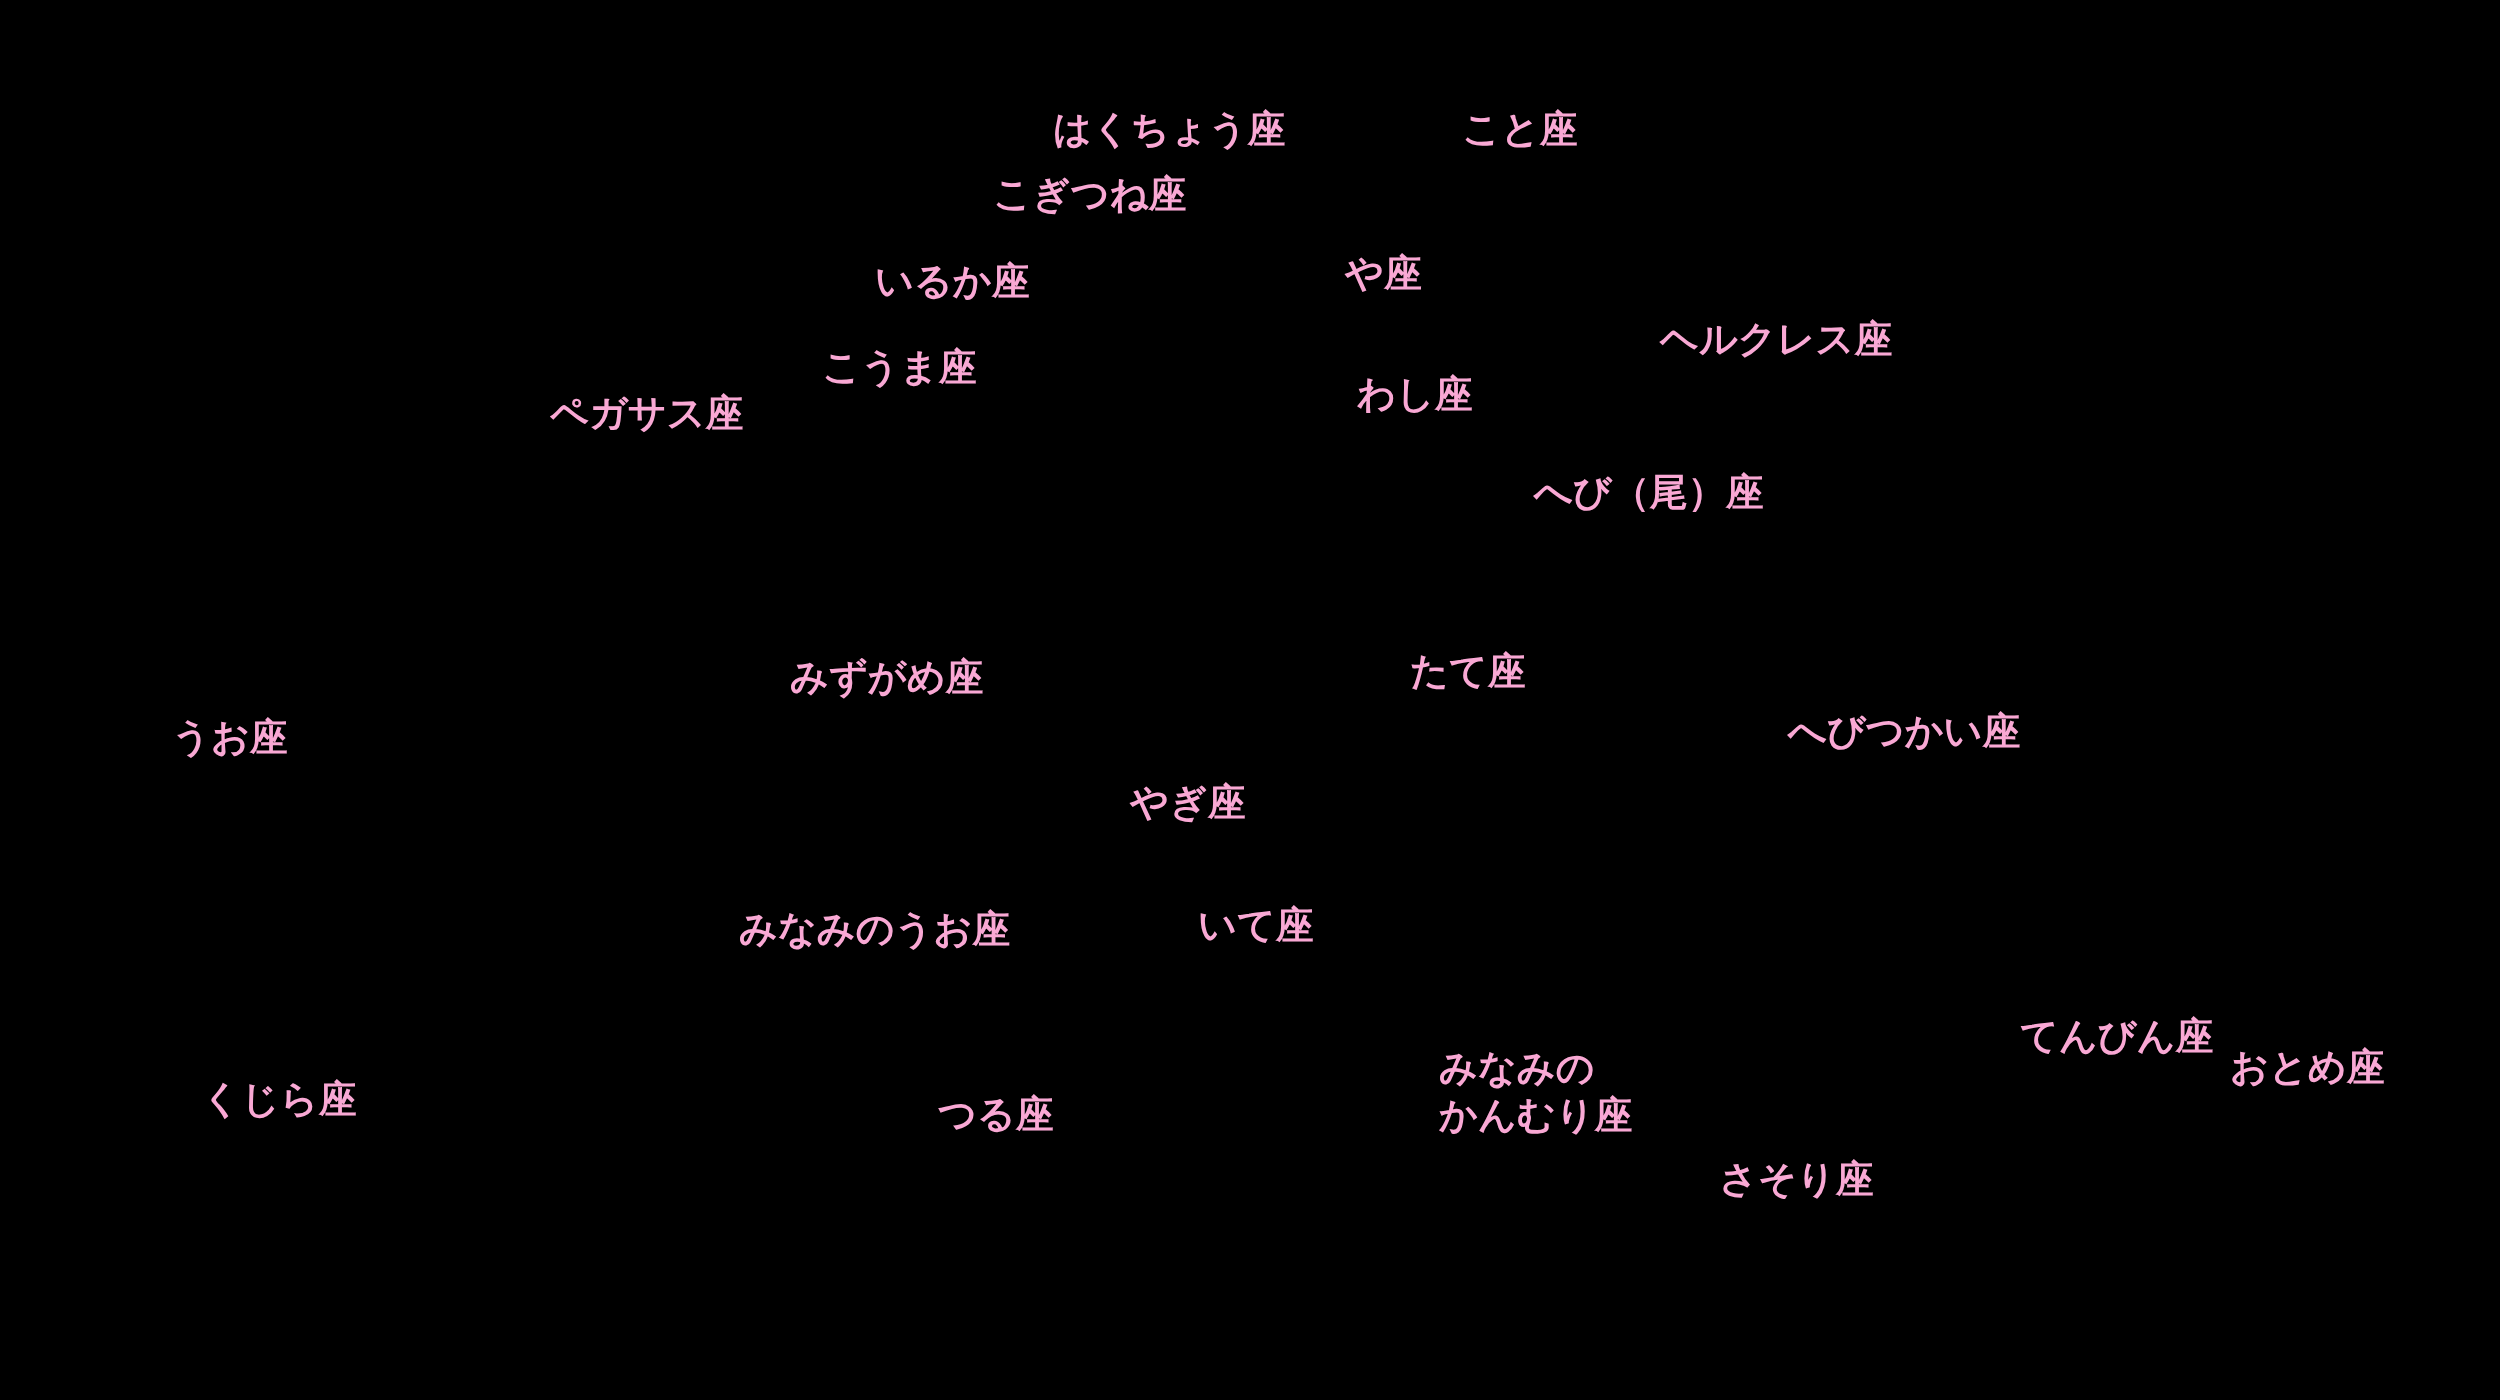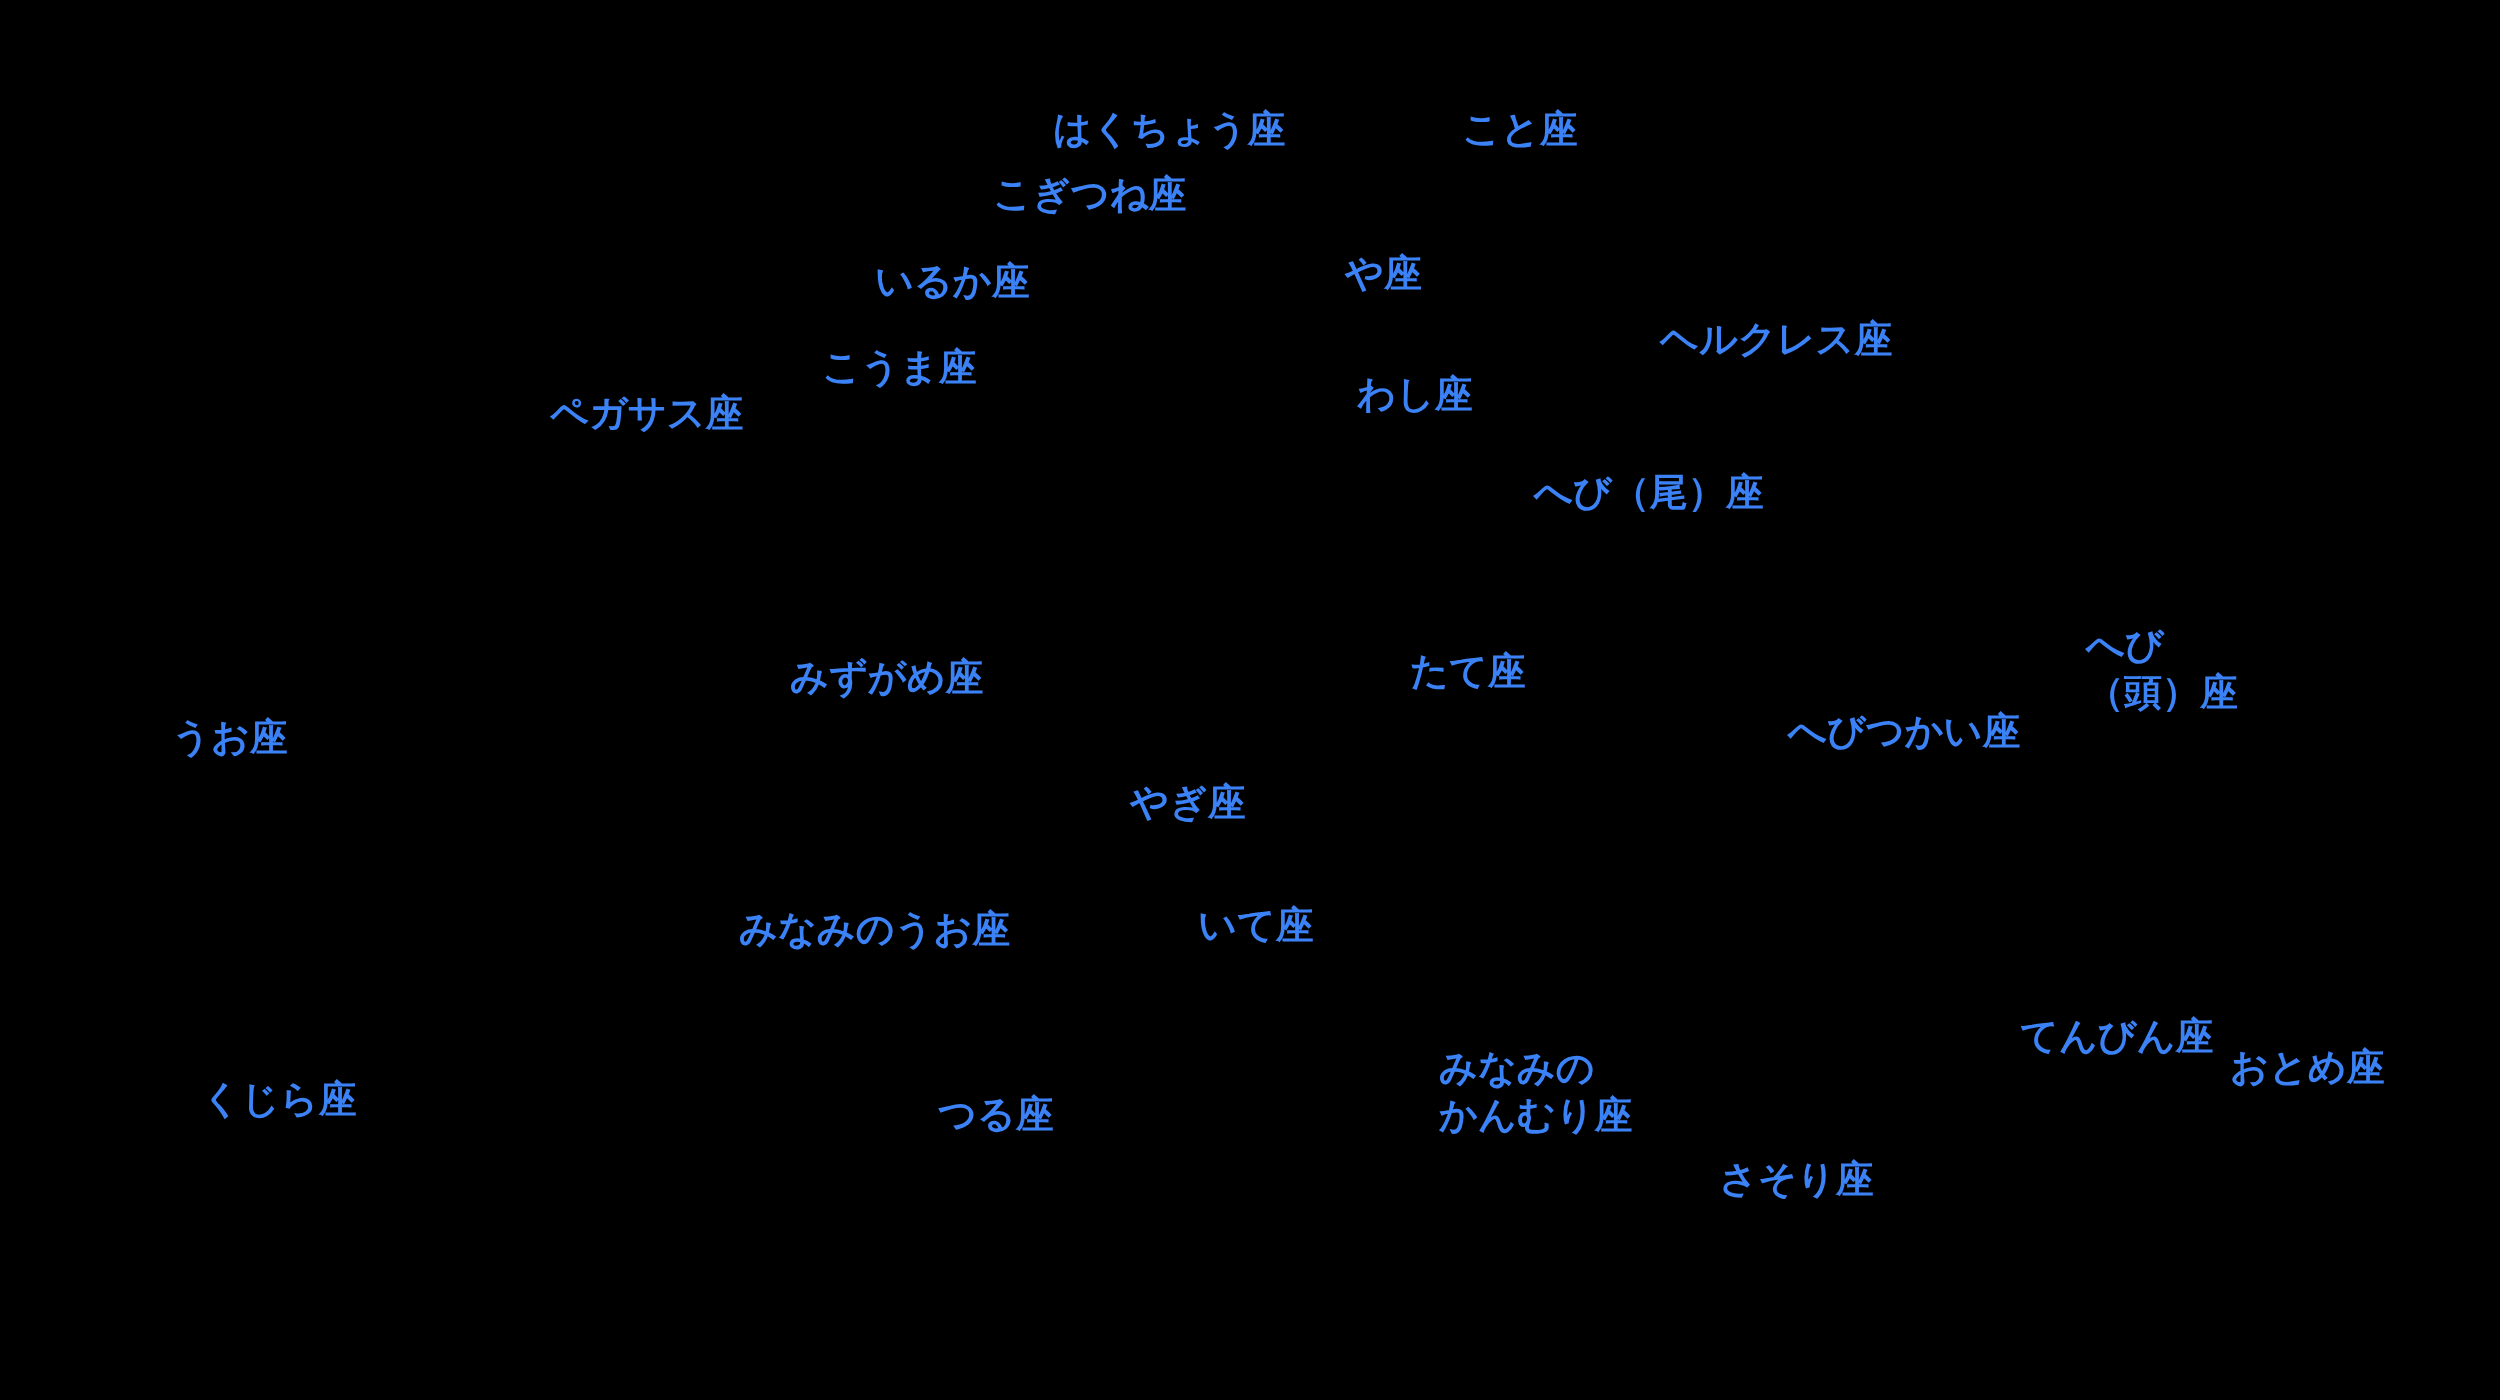--- a/index.html
+++ b/index.html
@@ -29,21 +29,21 @@
     white-space: nowrap;
     letter-spacing: 0px;
   }
   .label-line {
     display: block;
   }
 </style>
 </head>
 <body>
 
-<div class="sky-map" style="background: rgb(0, 0, 0); color: #3b82f6;">
+<div class="sky-map" style="background: rgb(0, 0, 0); color: #f9a8d4;">
     <div class="constellation-label" style="left: 1053px; top: 106px;">
       <span class="label-line">はくちょう座</span>
     </div>
     <div class="constellation-label" style="left: 1462px; top: 106px;">
       <span class="label-line">こと座</span>
     </div>
     <div class="constellation-label" style="left: 993px; top: 171px;">
       <span class="label-line">こぎつね座</span>
     </div>
     <div class="constellation-label" style="left: 875px; top: 258px;">
@@ -65,24 +65,20 @@
       <span class="label-line">ペガサス座</span>
     </div>
     <div class="constellation-label" style="left: 1534px; top: 469px;">
       <span class="label-line">へび（尾）座</span>
     </div>
     <div class="constellation-label" style="left: 790px; top: 654px;">
       <span class="label-line">みずがめ座</span>
     </div>
     <div class="constellation-label" style="left: 1410px; top: 648px;">
       <span class="label-line">たて座</span>
-    </div>
-    <div class="constellation-label" style="left: 2086px; top: 622px;">
-      <span class="label-line">へび</span>
-      <span class="label-line">（頭）座</span>
     </div>
     <div class="constellation-label" style="left: 1788px; top: 708px;">
       <span class="label-line">へびつかい座</span>
     </div>
     <div class="constellation-label" style="left: 172px; top: 714px;">
       <span class="label-line">うお座</span>
     </div>
     <div class="constellation-label" style="left: 1130px; top: 779px;">
       <span class="label-line">やぎ座</span>
     </div>

